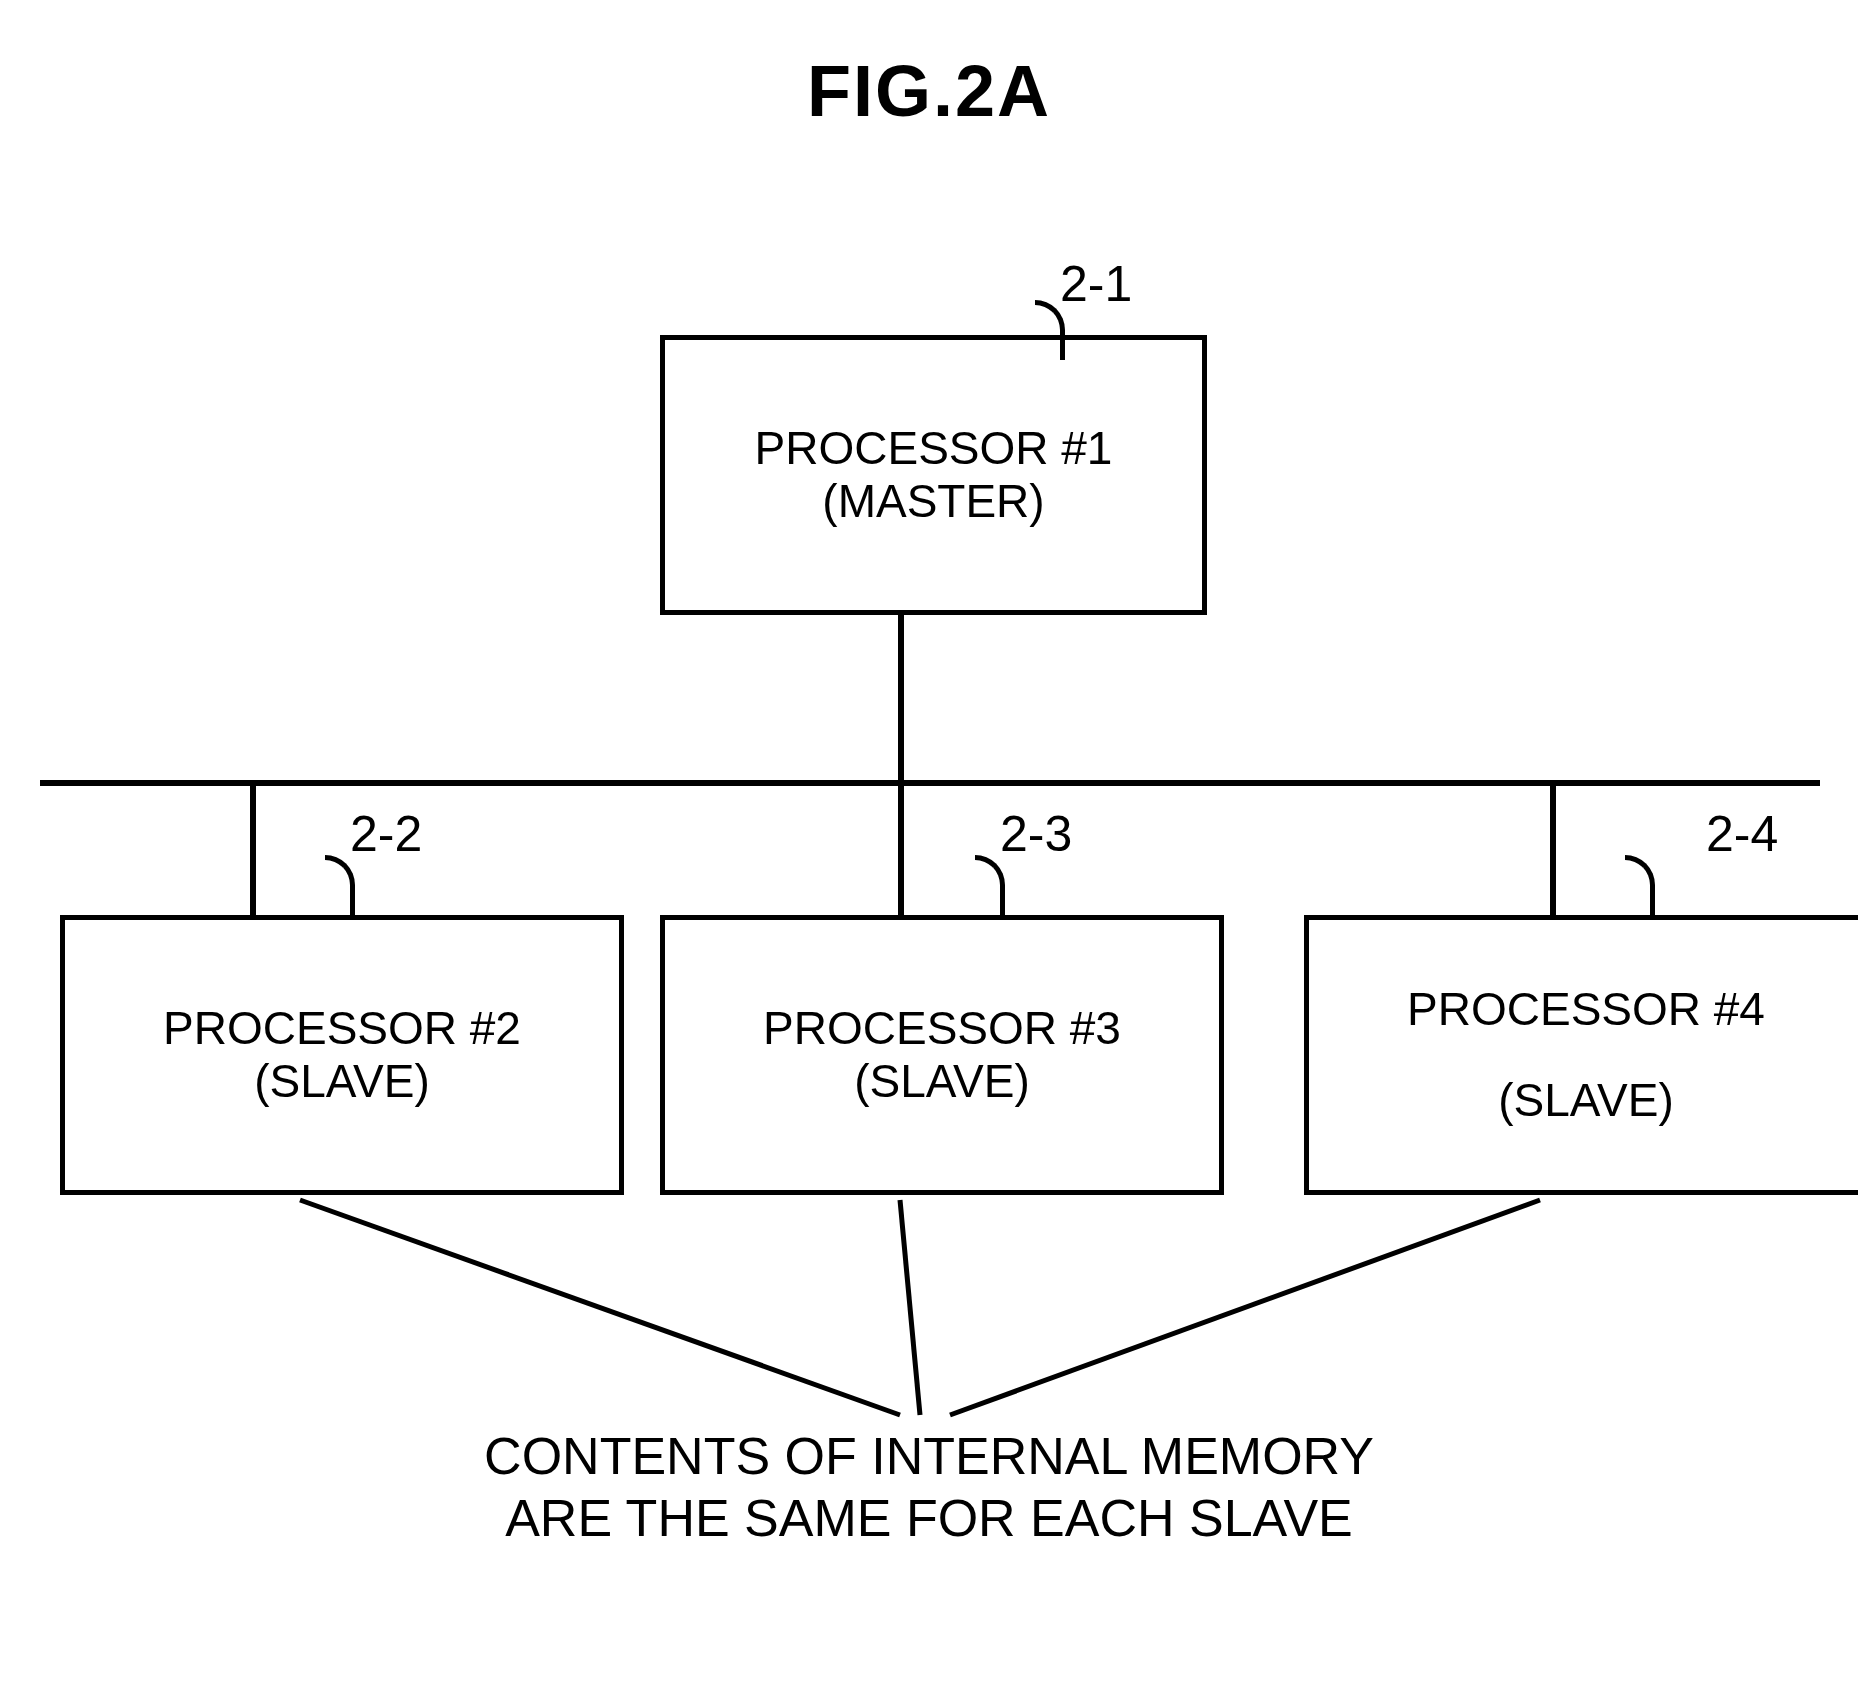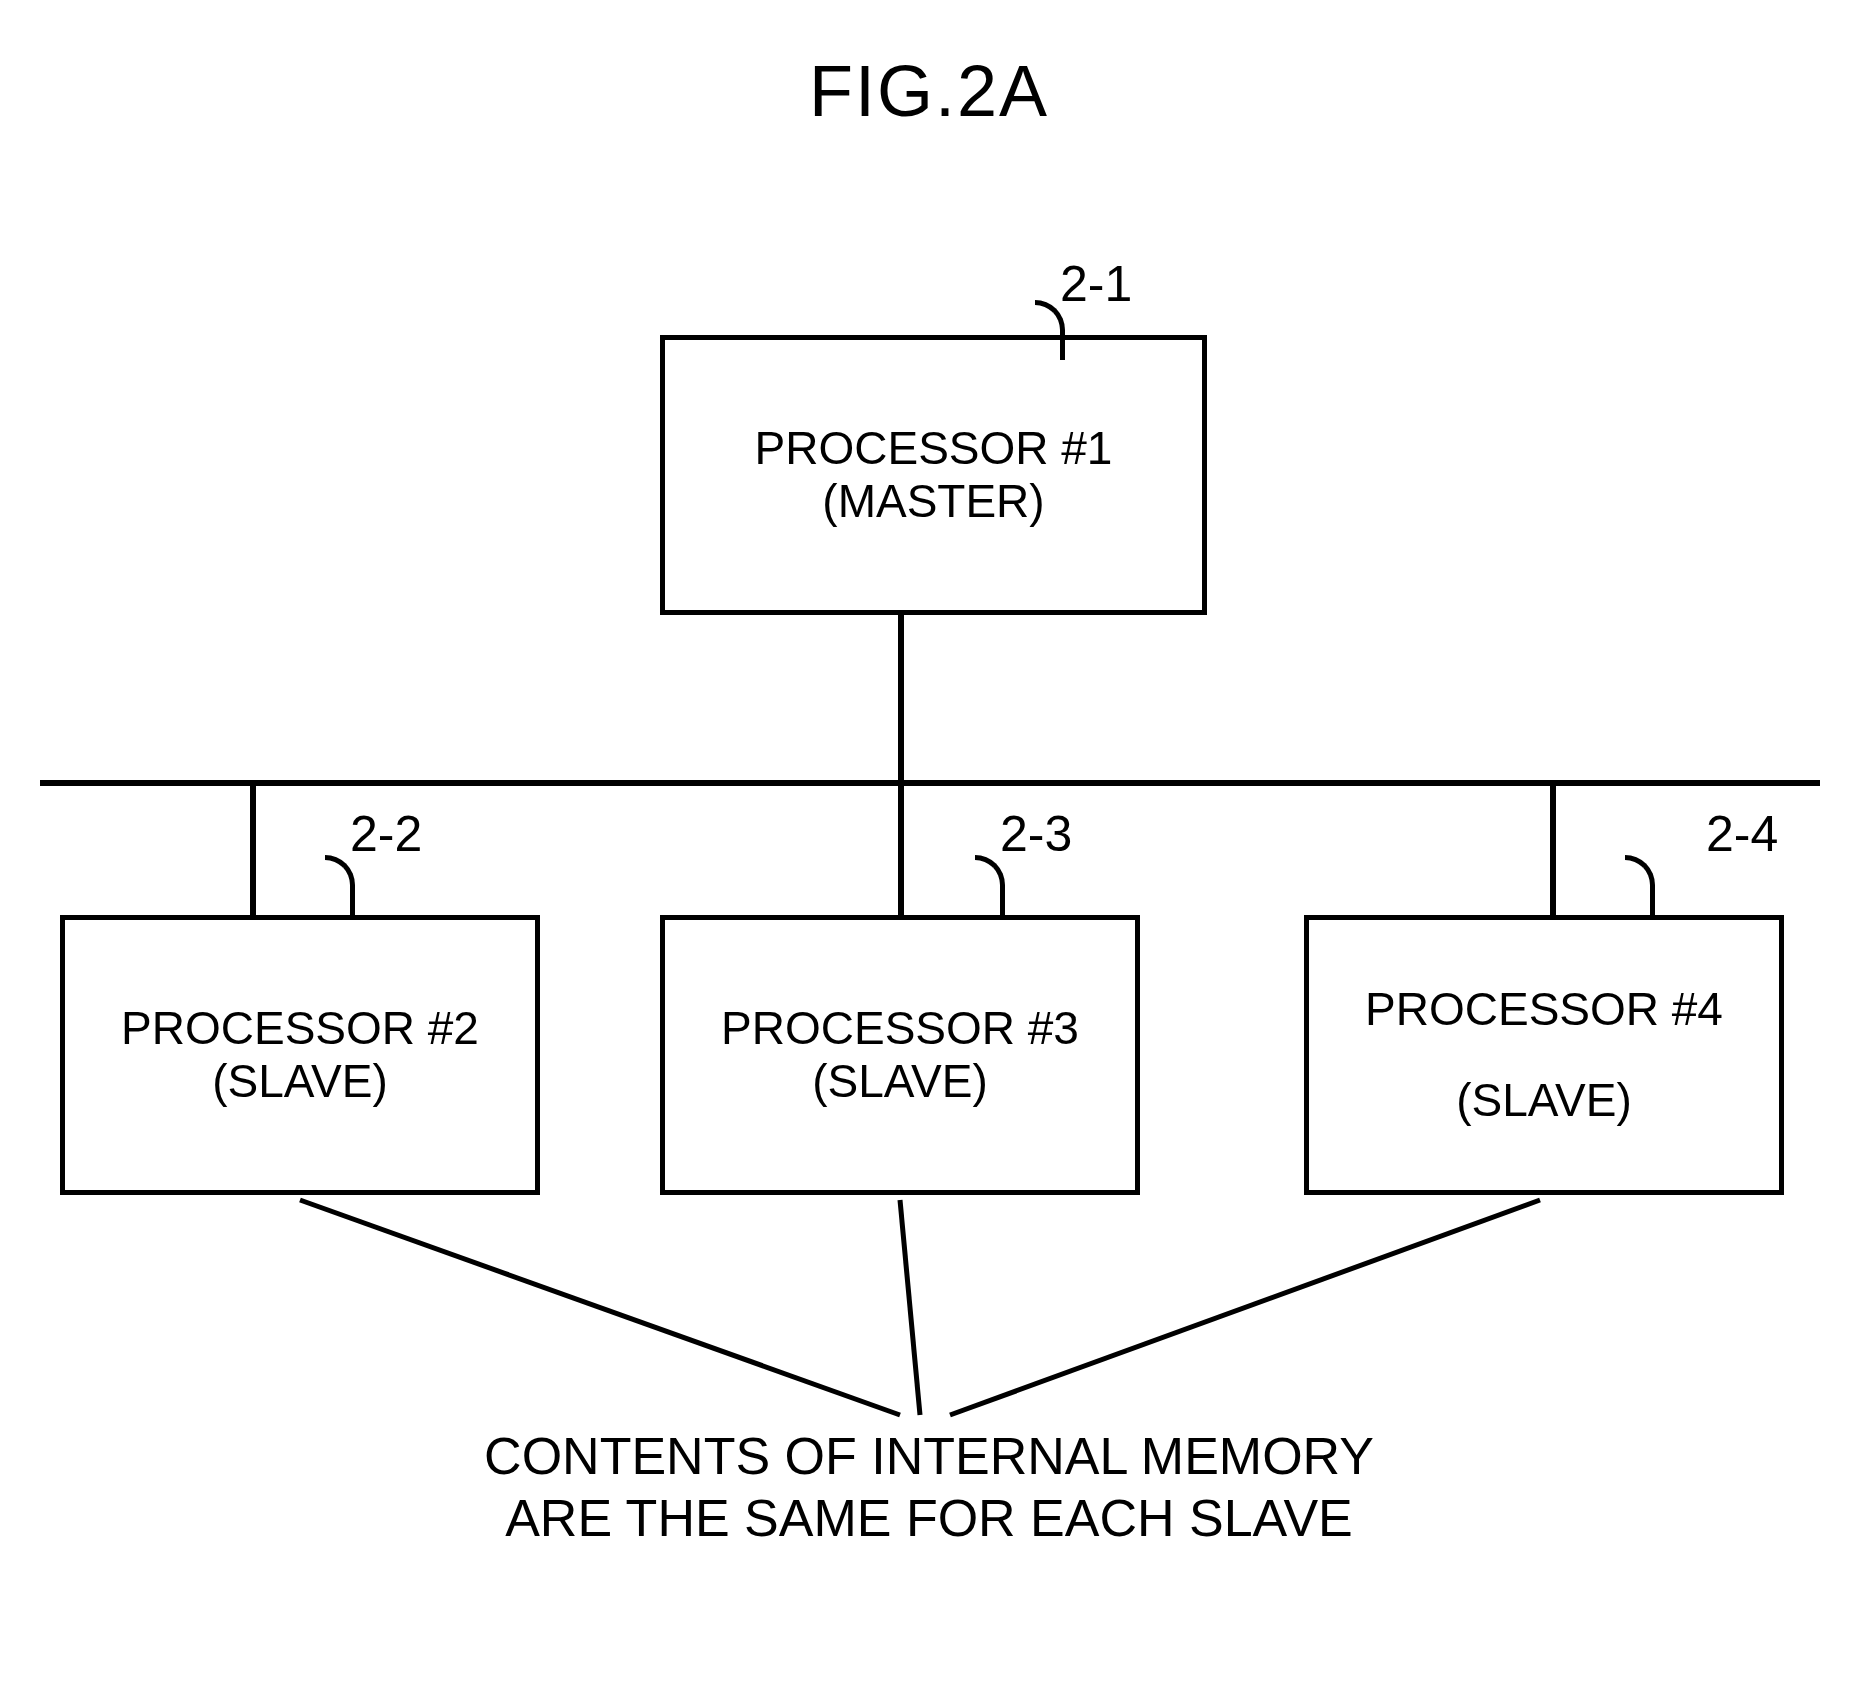--- a/index.html
+++ b/index.html
@@ -12,21 +12,21 @@
     height: 1694px;
     position: relative;
   }
   .figure-title {
     position: absolute;
     top: 50px;
     left: 0;
     width: 100%;
     text-align: center;
     font-size: 72px;
-    font-weight: normal;
+    font-weight: bold;
     letter-spacing: 2px;
   }
   .master-label {
     position: absolute;
     top: 255px;
     left: 1060px;
     font-size: 50px;
   }
   .master-box {
     position: absolute;
@@ -75,21 +75,21 @@
     border-left: 6px solid #000;
   }
   .slave-label {
     position: absolute;
     top: 805px;
     font-size: 50px;
   }
   .slave-box {
     position: absolute;
     top: 915px;
-    width: 480px;
+    width: 564px;
     height: 280px;
     border: 5px solid #000;
     text-align: center;
     display: flex;
     flex-direction: column;
     justify-content: center;
     font-size: 46px;
     line-height: 1.15;
   }
   .caption {

